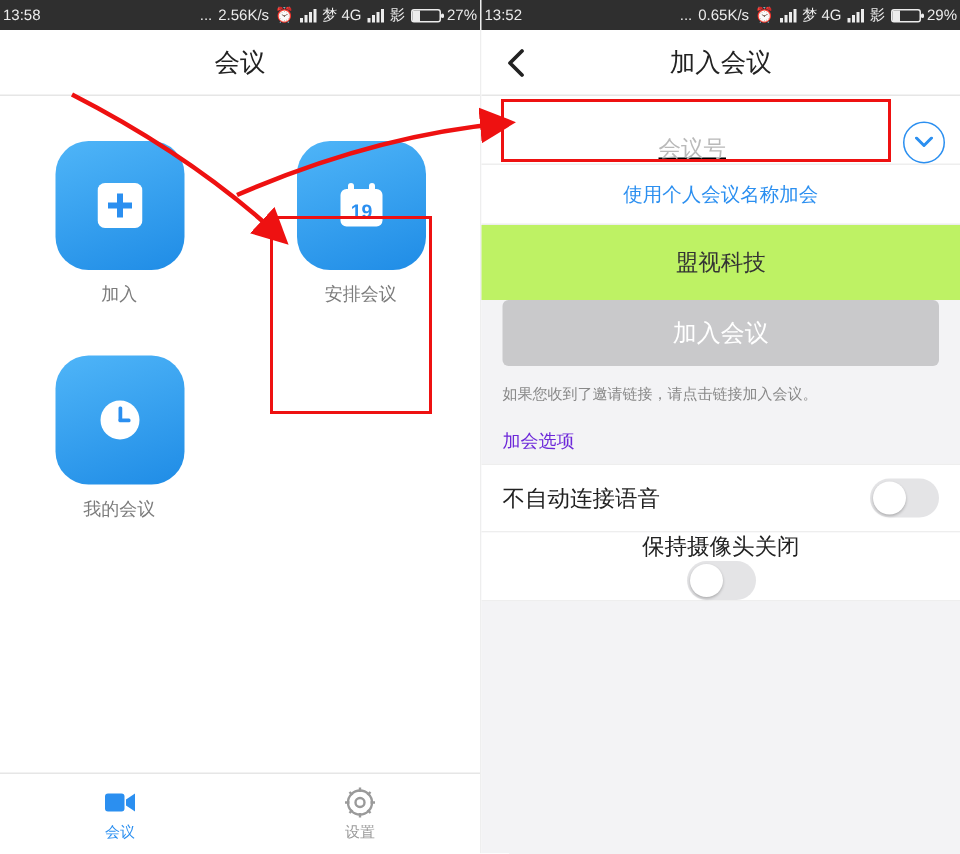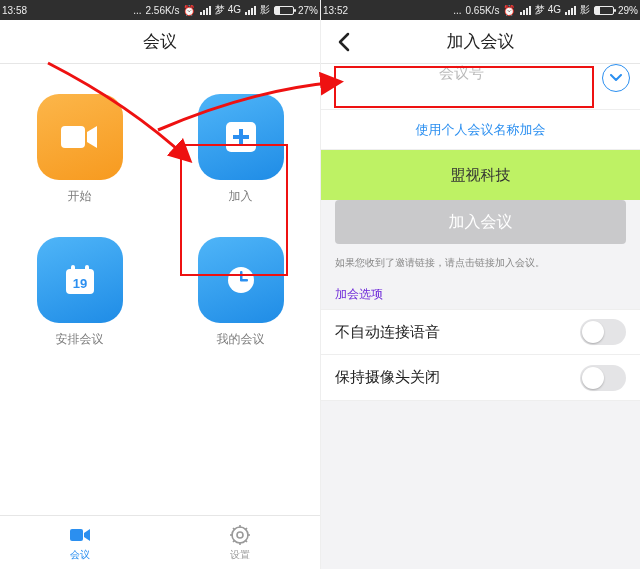--- a/index.html
+++ b/index.html
@@ -21,31 +21,31 @@
 .grid { display: grid; grid-template-columns: 1fr 1fr; column-gap: 54px; row-gap: 32px; justify-items: center; }
 .tile { display: flex; flex-direction: column; align-items: center; gap: 8px; }
 .tile .box { width: 86px; height: 86px; border-radius: 22px; display: flex; align-items: center; justify-content: center; }
 .tile .lbl { font-size: 12px; color: #7c7c7c; }
 .box-orange { background: linear-gradient(160deg,#fcb64a,#f79a1f); }
 .box-blue { background: linear-gradient(160deg,#4fb5f8,#1f8ce6); }
 .tabbar { height: 54px; border-top: 1px solid #e6e6e6; display: flex; }
 .tab { flex: 1; display: flex; flex-direction: column; align-items: center; justify-content: center; gap: 2px; font-size: 10px; color: #9a9a9a; }
 .tab.active { color: #2b8ff0; }
 .join-body { flex: 1; display: flex; flex-direction: column; background: #f3f3f5; }
-.input-row { height: 46px; background: #fff; display: flex; align-items: flex-start; border-bottom: 1px solid #eee; position: relative; }
+.input-row { height: 46px; background: #fff; display: flex; align-items: flex-end; border-bottom: 1px solid #eee; position: relative; text-decoration: underline; }
 .input-row .ph { flex: 1; text-align: center; color: #b9b9b9; font-size: 15px; }
 .input-row .dd { width: 28px; height: 28px; margin-right: 10px; border: 1.5px solid #2b8ff0; border-radius: 50%; display: flex; align-items: center; justify-content: center; }
 .link-row { background: #fff; height: 40px; display: flex; align-items: center; justify-content: center; color: #2b8ff0; font-size: 13px; border-bottom: 1px solid #eee; }
 .company { height: 50px; display: flex; align-items: center; justify-content: center; font-size: 15px; color: #333; background: #bef264; }
 .join-btn-wrap { padding: 0 14px; }
 .join-btn { height: 44px; background: #c9c9cb; color: #fff; border-radius: 4px; display: flex; align-items: center; justify-content: center; font-size: 16px; }
 .hint { padding: 12px 14px 6px; font-size: 10px; color: #888; }
 .section-label { padding: 10px 14px 6px; font-size: 12px; color: #6d28d9; }
 .option-row { height: 46px; background: #fff; display: flex; align-items: center; justify-content: space-between; padding: 0 14px; border-top: 1px solid #eee; border-bottom: 1px solid #eee; font-size: 15px; color: #222; }
-.option-row + .option-row { border-top: none; }
+.option-row + .option-row { border-top: none; flex-direction: column; }
 .switch { width: 46px; height: 26px; background: #e4e4e6; border-radius: 13px; position: relative; }
 .switch::after { content: ""; position: absolute; width: 22px; height: 22px; background: #fff; border-radius: 50%; top: 2px; left: 2px; box-shadow: 0 1px 2px rgba(0,0,0,.25); }
 .hl-box { position: absolute; border: 2px solid #e11; pointer-events: none; z-index: 50; }
 .arrow { position: absolute; z-index: 49; pointer-events: none; }
 svg { display: block; }
 </style>
 </head>
 <body>
 
 <div class="phone">
@@ -75,29 +75,20 @@
           <i style="width:27%"></i>
         </span>
       <span>27%</span>
     </div>
   </div>
   <div class="app-header">
     <span class="title">会议</span>
   </div>
   <div class="grid-area">
     <div class="grid">
-      <div class="tile">
-        <div class="box box-orange">
-          <svg width="38" height="26" viewBox="0 0 38 26">
-              <rect x="0" y="2" width="24" height="22" rx="4" fill="#fff"></rect>
-              <path d="M26 8 L36 2 V24 L26 18 Z" fill="#fff"></path>
-            </svg>
-        </div>
-        <span class="lbl">开始</span>
-      </div>
       <div class="tile">
         <div class="box box-blue">
           <svg width="30" height="30" viewBox="0 0 30 30">
               <rect x="0" y="0" width="30" height="30" rx="5" fill="#fff"></rect>
               <rect x="13" y="7" width="4" height="16" fill="#2b8ff0"></rect>
               <rect x="7" y="13" width="16" height="4" fill="#2b8ff0"></rect>
             </svg>
         </div>
         <span class="lbl">加入</span>
       </div>

